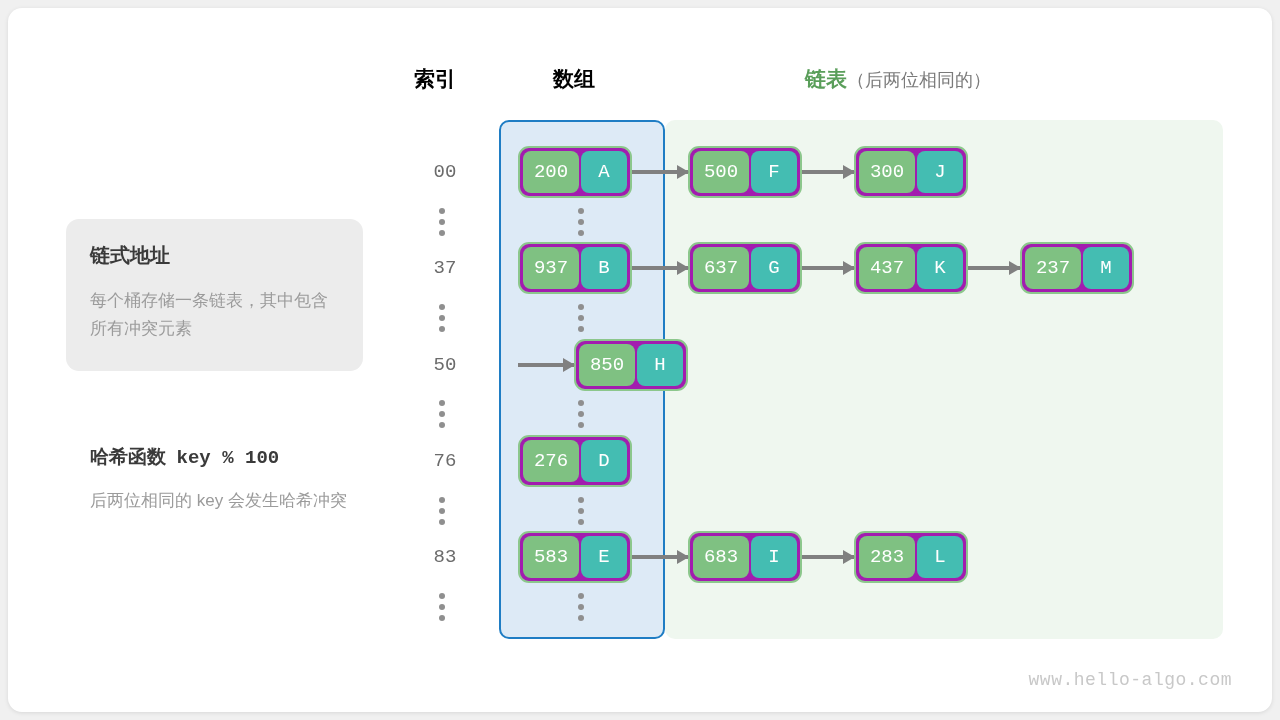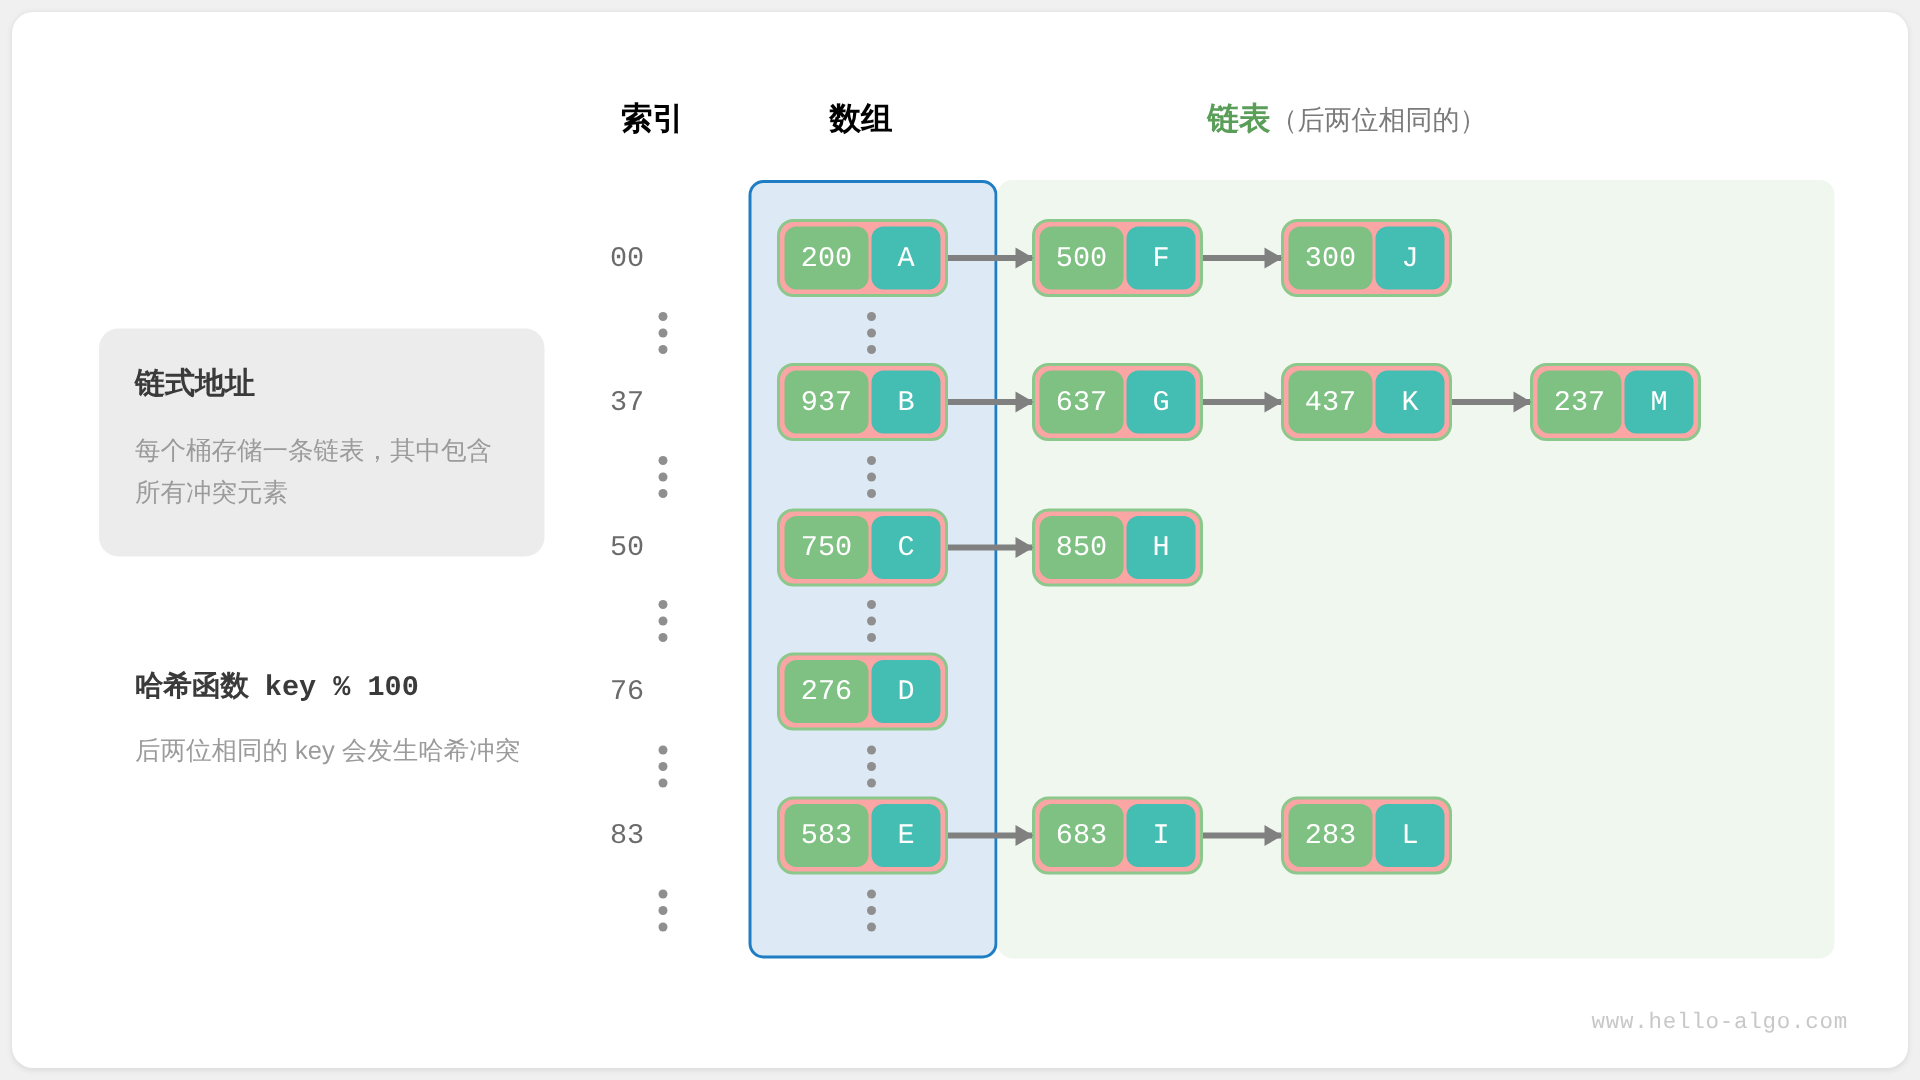--- a/index.html
+++ b/index.html
@@ -102,41 +102,41 @@
   #rows { position: absolute; left: 0; top: 0; width: 100%; height: 100%; }
 
   .row {
     position: absolute;
     left: 0;
     height: 58px;
     width: 100%;
   }
   .idx {
     position: absolute;
-    left: 382px;
+    left: 409px;
     width: 56px;
     text-align: center;
     line-height: 58px;
     font-family: "Liberation Mono", monospace;
     font-size: 19px;
     color: #6b6b6b;
   }
   .nodes {
     position: absolute;
     left: 510px;
     top: 0;
     height: 58px;
     display: flex;
     align-items: center;
   }
 
   
   .node {
     display: flex;
-    background: #fca5a5;
+    background: #a21caf;
     border: 2px solid #8cc78c;
     border-radius: 11px;
     padding: 3px;
     height: 52px;
     flex: 0 0 auto;
   }
   .cell {
     display: flex;
     align-items: center;
     justify-content: center;
@@ -185,21 +185,21 @@
     width: 6px; height: 6px;
     border-radius: 50%;
     background: #8f8f8f;
   }
 
   
   #watermark {
     position: absolute;
     right: 40px; bottom: 22px;
     font-family: "Liberation Mono", monospace;
-    font-size: 15px;
+    font-size: 18px;
     color: #c8c8c8;
     letter-spacing: 0.5px;
   }
 </style>
 </head>
 <body>
 
 <div id="card">
 
   <div id="array-region"></div>
@@ -271,24 +271,20 @@
           </div>
           <div class="node">
             <div class="cell key">237</div>
             <div class="cell val">M</div>
           </div>
         </div>
       </div>
       <div class="row" style="top: 328px;">
         <div class="idx">50</div>
         <div class="nodes">
-          <div class="node">
-            <div class="cell key">750</div>
-            <div class="cell val">C</div>
-          </div>
           <div class="arrow" style="width: 56px;">
             <div class="shaft"></div>
             <div class="head"></div>
           </div>
           <div class="node">
             <div class="cell key">850</div>
             <div class="cell val">H</div>
           </div>
         </div>
       </div>

